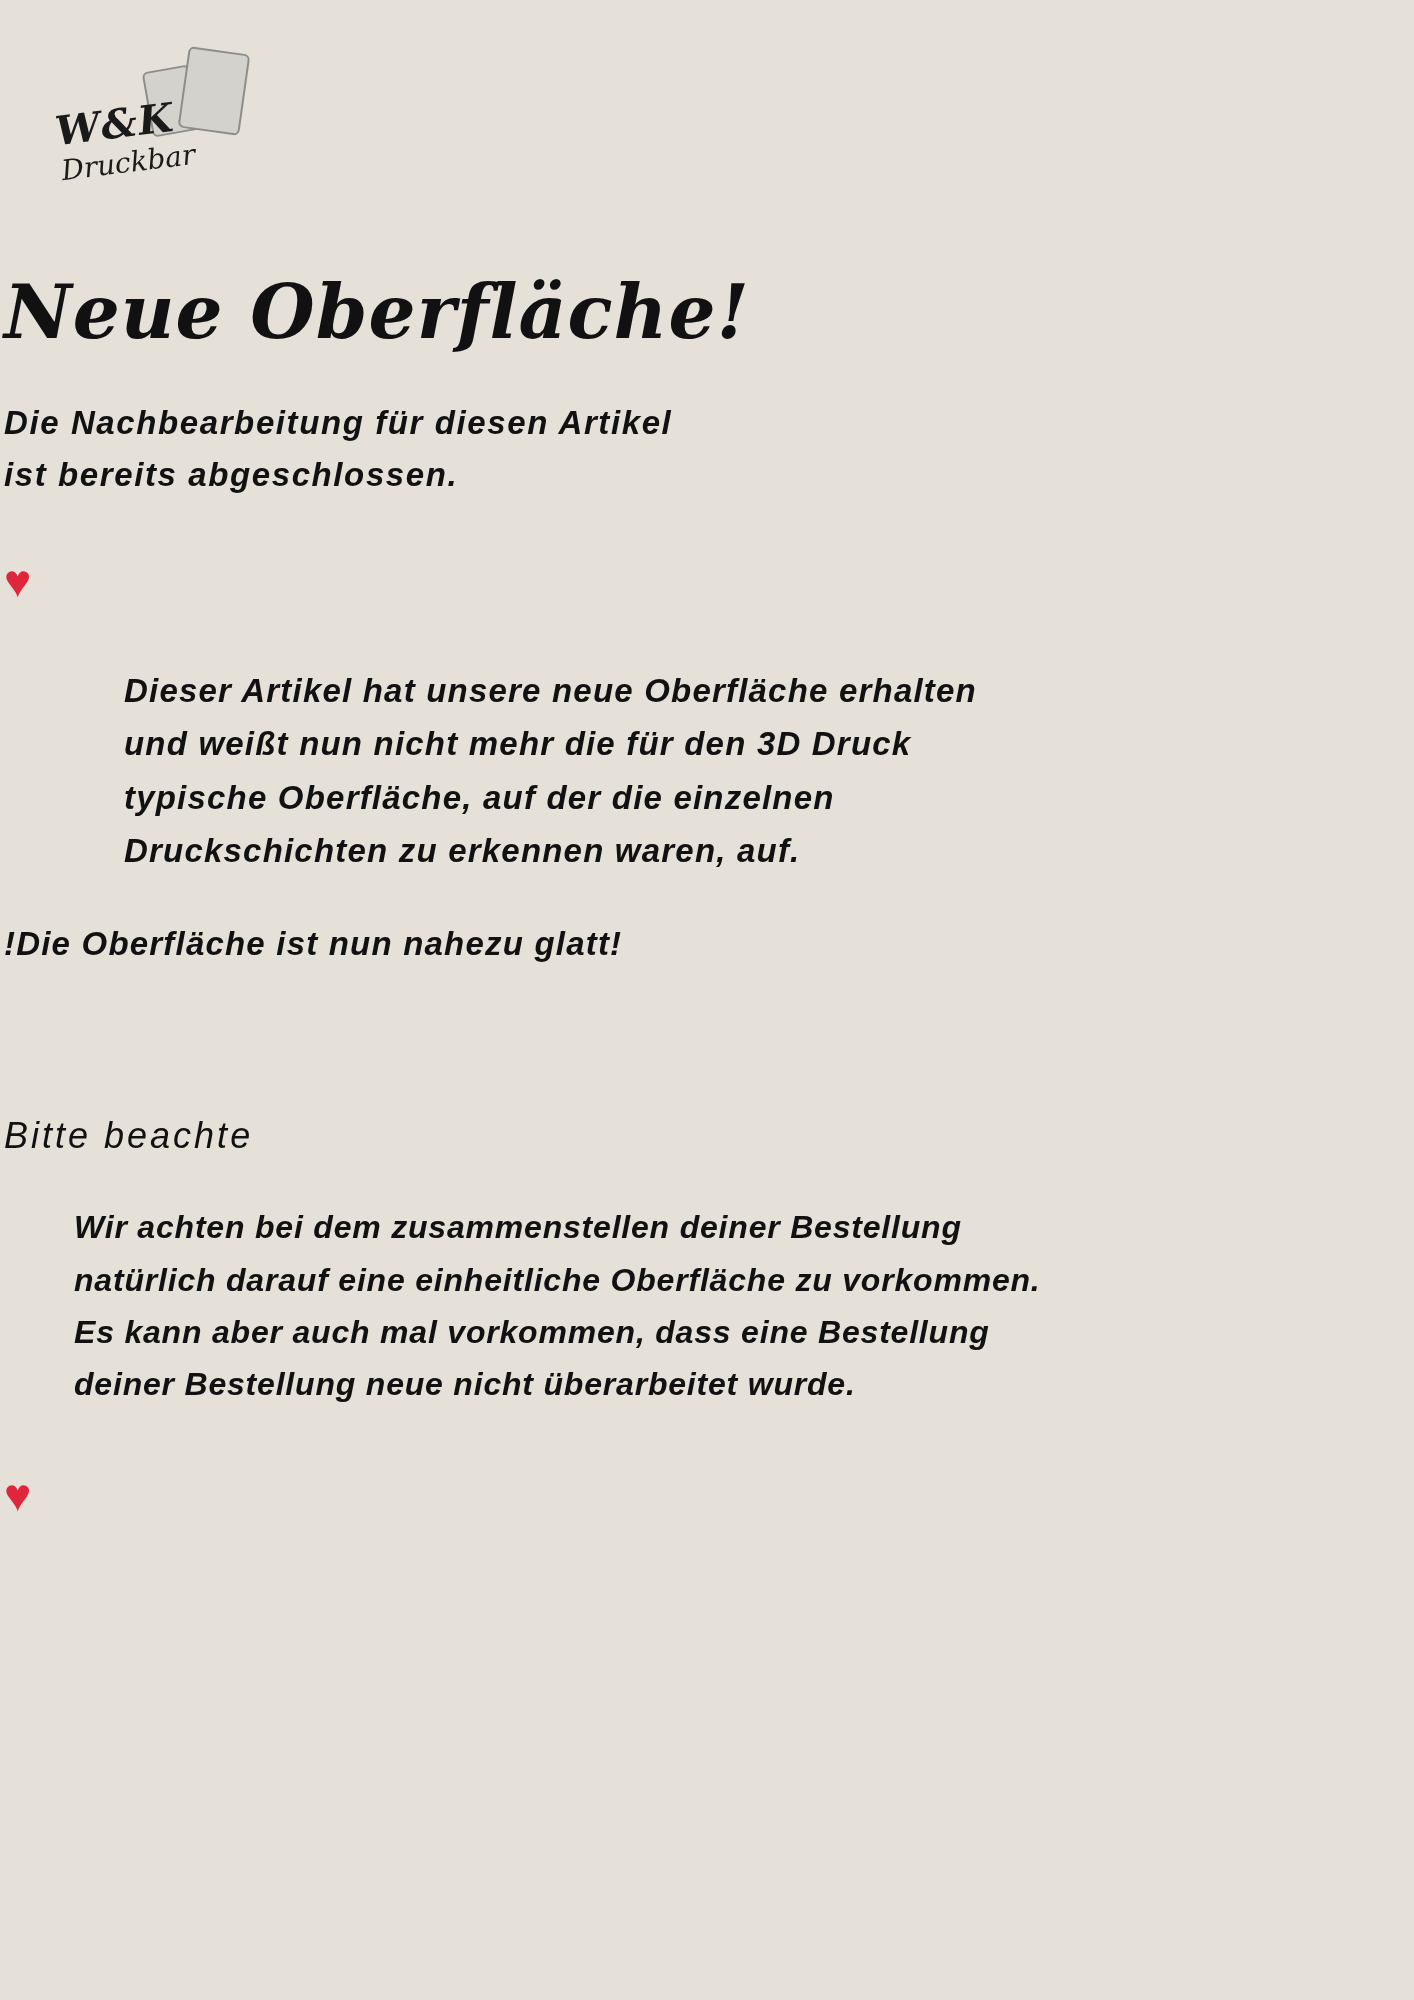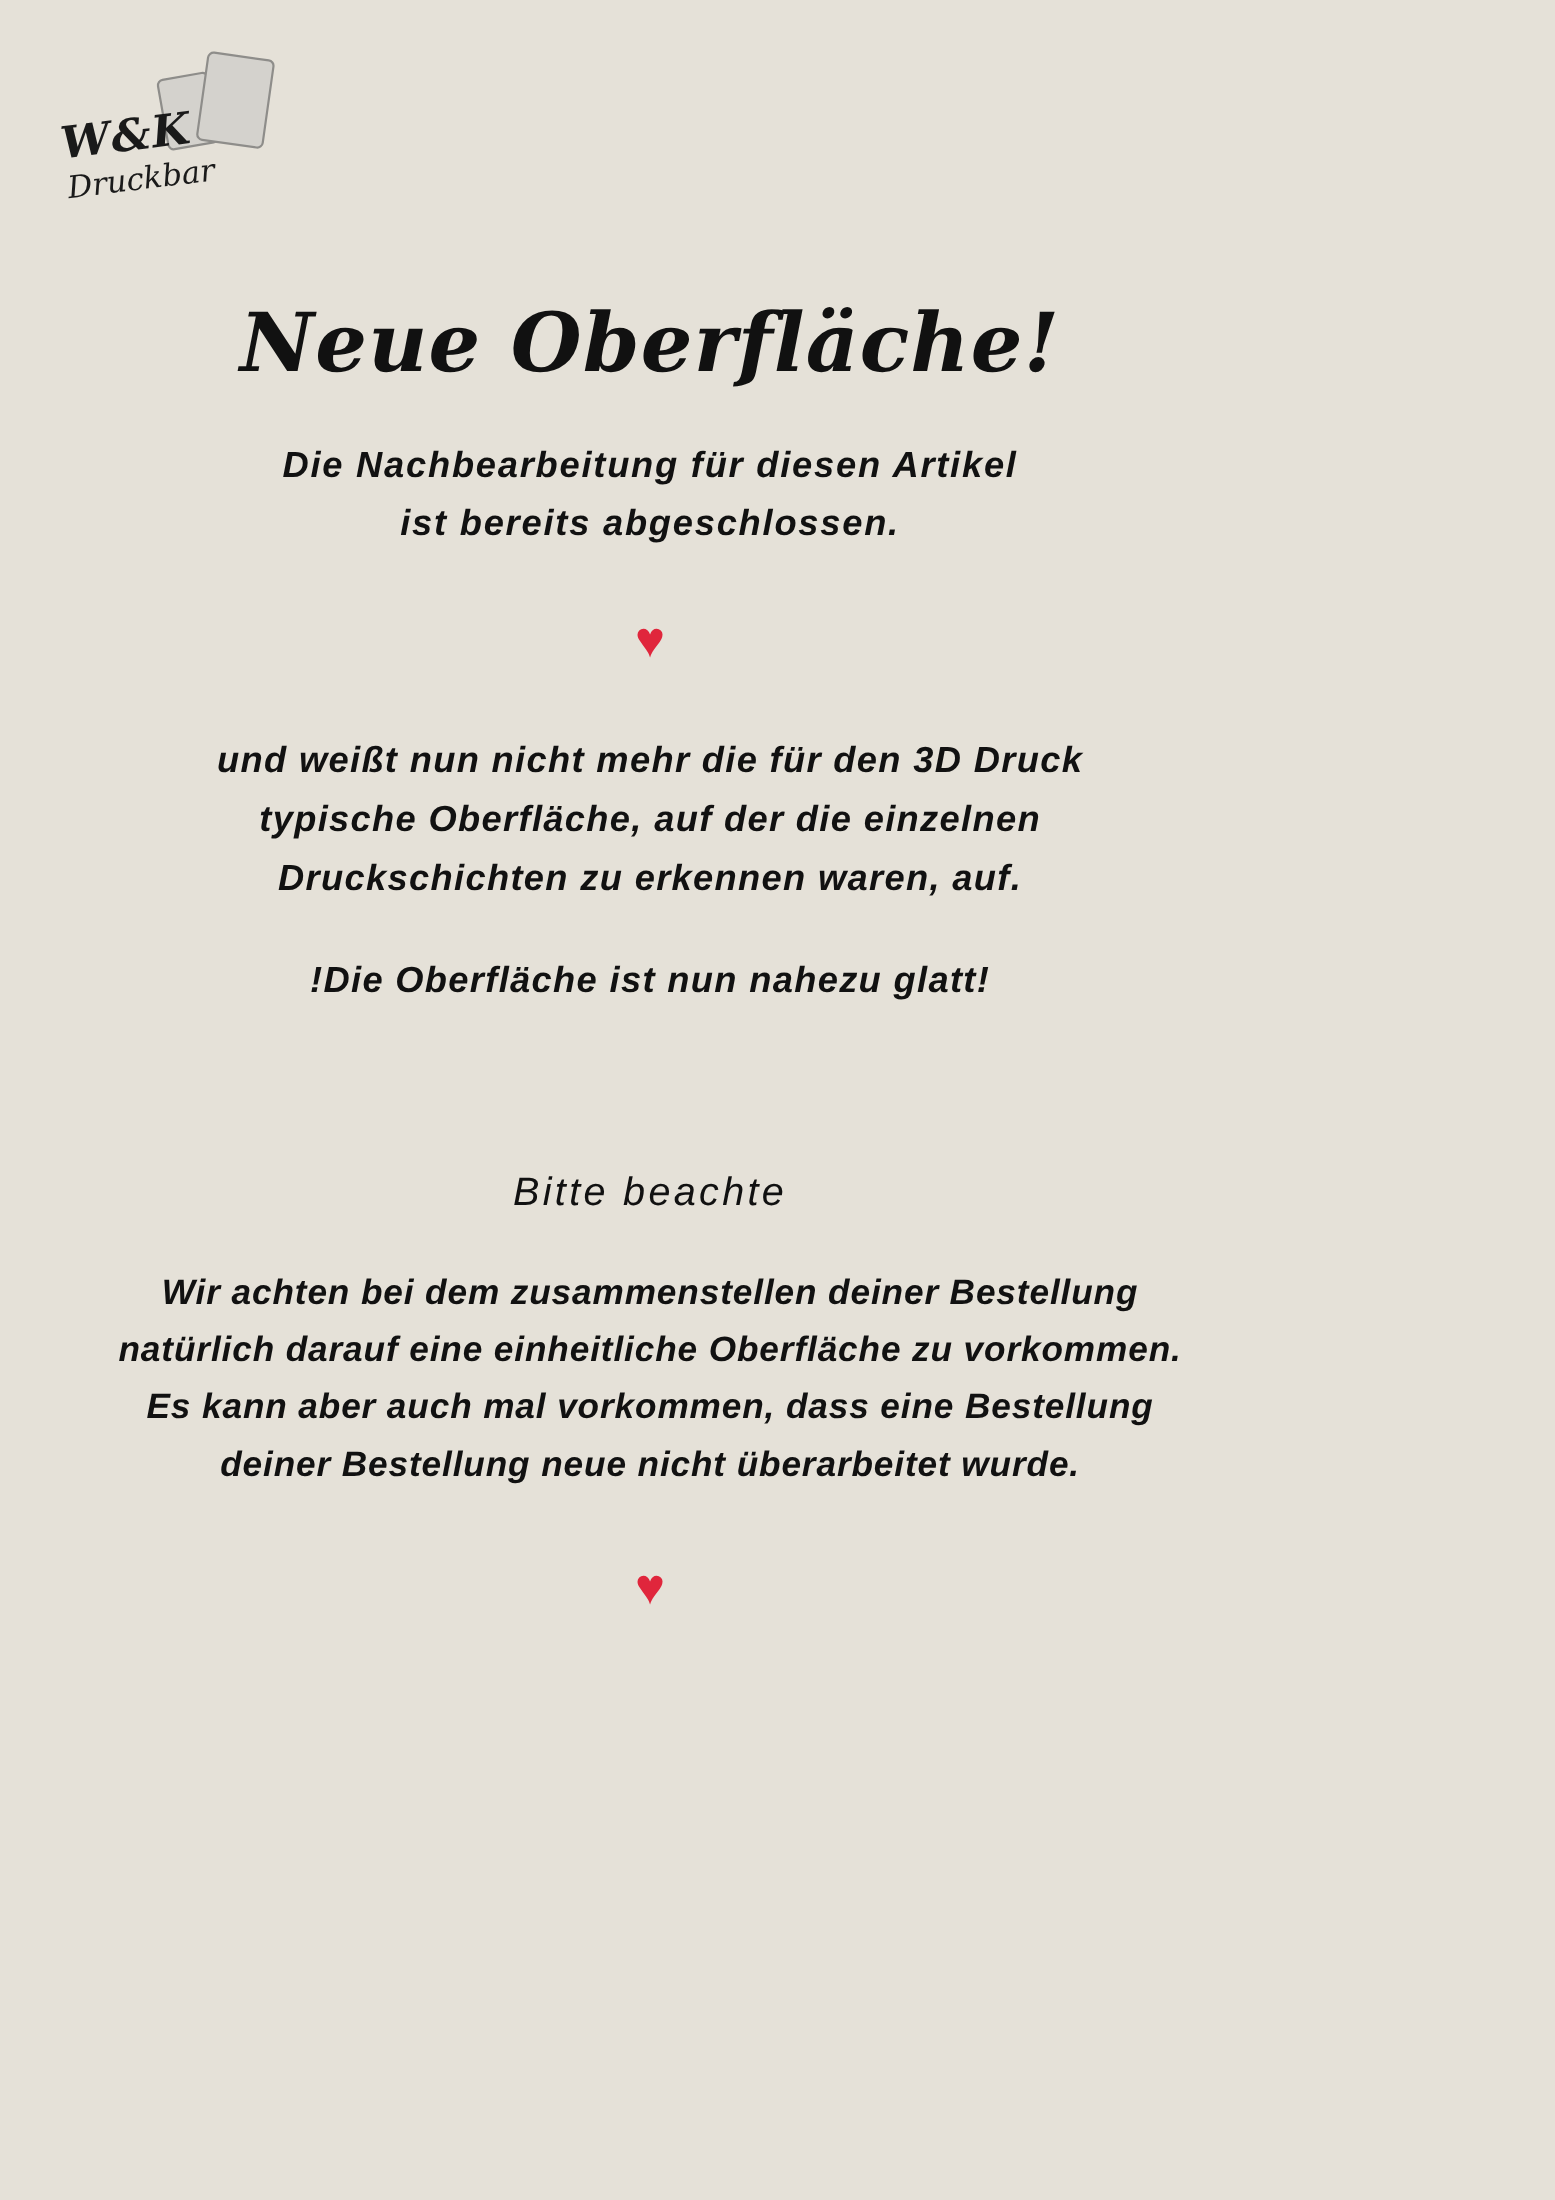--- a/index.html
+++ b/index.html
@@ -75,23 +75,22 @@
     font-size: 28px;
     color: #1a1a1a;
     transform: rotate(-7deg);
     white-space: nowrap;
   }
 
   
   .content {
     position: absolute;
     top: 0;
-    left: 16px;
+    left: 4px;
     width: 1150px;
-    text-align: center;
   }
 
   .headline {
     margin-top: 272px;
     font-family: "DejaVu Serif", serif;
     font-style: italic;
     font-weight: bold;
     font-size: 74px;
     letter-spacing: 1px;
     color: #111;
@@ -171,20 +170,21 @@
     <div class="headline">Neue Oberfläche!</div>
 
     <div class="intro">
       <span class="line">Die Nachbearbeitung für diesen Artikel</span>
       <span class="line">ist bereits abgeschlossen.</span>
     </div>
 
     <div class="heart heart-1">♥</div>
 
     <div class="body-block">
+      <span class="line">Dieser Artikel hat unsere neue Oberfläche erhalten</span>
       <span class="line">und weißt nun nicht mehr die für den 3D Druck</span>
       <span class="line">typische Oberfläche, auf der die einzelnen</span>
       <span class="line">Druckschichten zu erkennen waren, auf.</span>
     </div>
 
     <div class="highlight">!Die Oberfläche ist nun nahezu glatt!</div>
 
     <div class="note-title">Bitte beachte</div>
 
     <div class="note-body">

